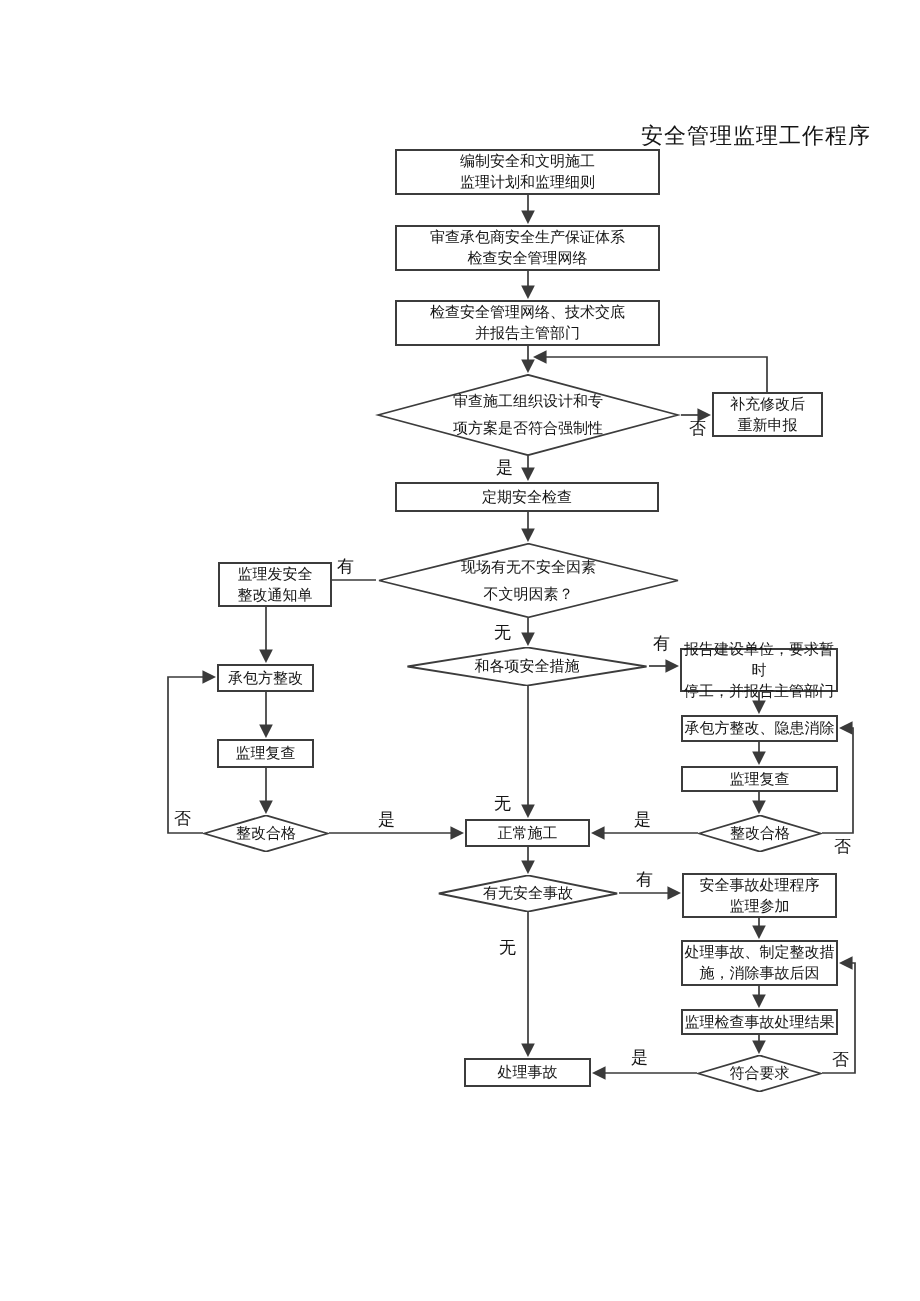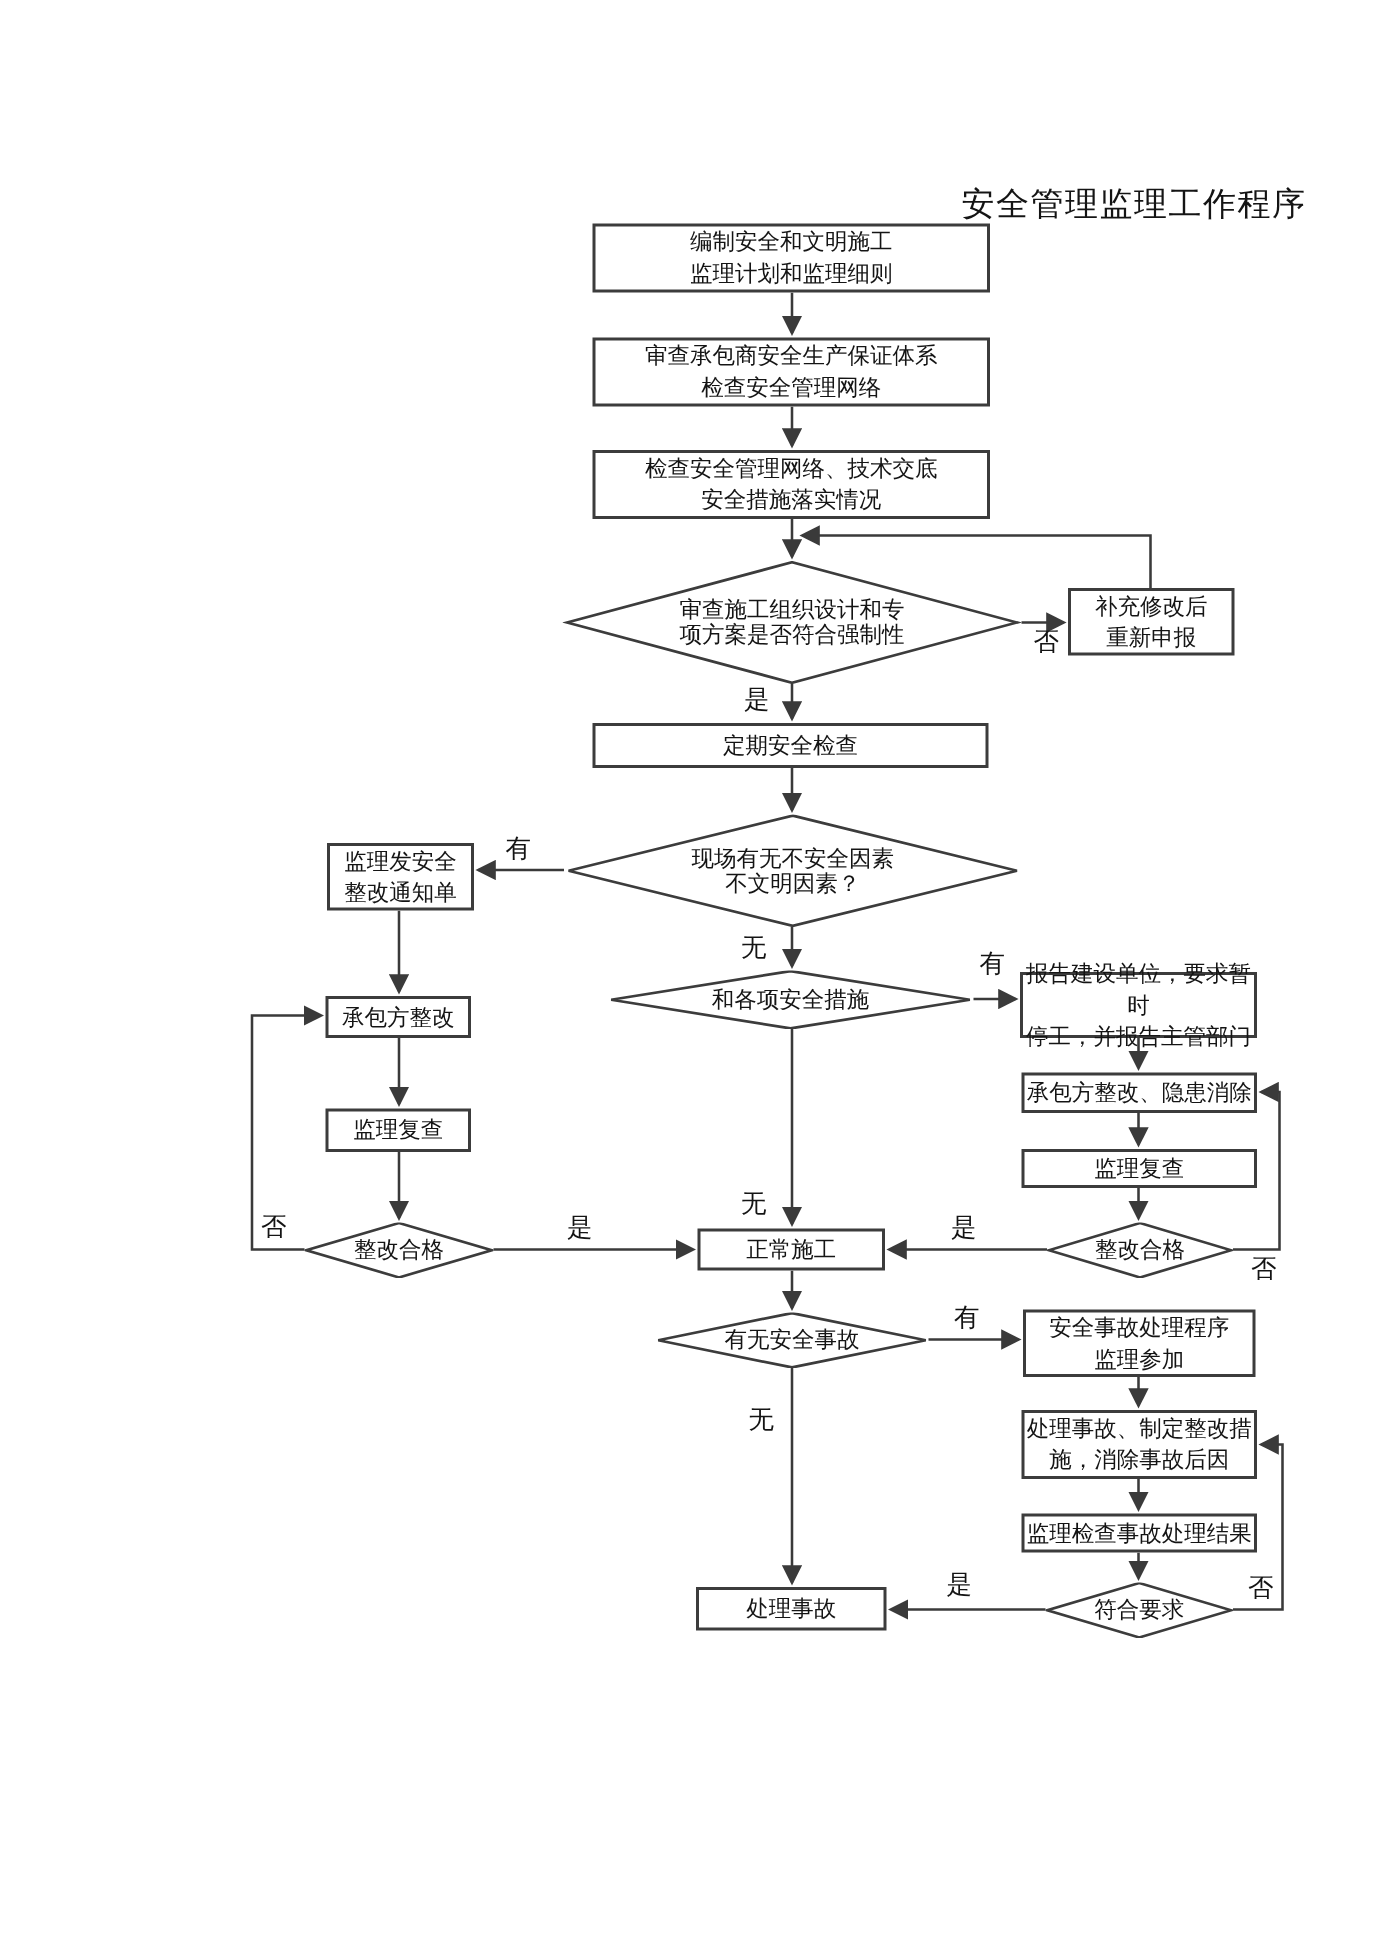--- a/index.html
+++ b/index.html
@@ -36,21 +36,21 @@
     border:2px solid #3c3c3c;
     background:#ffffff;
   }
   .ntext{
     font-size:15px;
     line-height:21px;
     white-space:pre-line;
     position:relative;
     z-index:2;
   }
-  .decision .ntext{line-height:17px;}
+  .decision .ntext{line-height:27px;}
   .dshape{
     position:absolute;left:0;top:0;width:100%;height:100%;z-index:1;
   }
   .dshape polygon{
     fill:#ffffff;stroke:#3c3c3c;stroke-width:1.8;
     vector-effect:non-scaling-stroke;
   }
   .elabel{
     position:absolute;
     font-size:17px;
@@ -105,30 +105,30 @@
   <div class="node process" style="left:395px;top:149px;width:265px;height:46px">
     <span class="ntext">编制安全和文明施工
 监理计划和监理细则</span>
   </div>
   <div class="node process" style="left:395px;top:225px;width:265px;height:46px">
     <span class="ntext">审查承包商安全生产保证体系
 检查安全管理网络</span>
   </div>
   <div class="node process" style="left:395px;top:300px;width:265px;height:46px">
     <span class="ntext">检查安全管理网络、技术交底
-安全措施落实情况</span>
+并报告主管部门</span>
   </div>
   <div class="node process" style="left:712px;top:392px;width:111px;height:45px">
     <span class="ntext">补充修改后
 重新申报</span>
   </div>
   <div class="node process" style="left:395px;top:482px;width:264px;height:30px">
     <span class="ntext">定期安全检查</span>
   </div>
-  <div class="node process" style="left:218px;top:562px;width:98px;height:45px">
+  <div class="node process" style="left:218px;top:562px;width:114px;height:45px">
     <span class="ntext">监理发安全
 整改通知单</span>
   </div>
   <div class="node process" style="left:217px;top:664px;width:97px;height:28px">
     <span class="ntext">承包方整改</span>
   </div>
   <div class="node process" style="left:217px;top:739px;width:97px;height:29px">
     <span class="ntext">监理复查</span>
   </div>
   <div class="node process" style="left:680px;top:648px;width:158px;height:44px">

